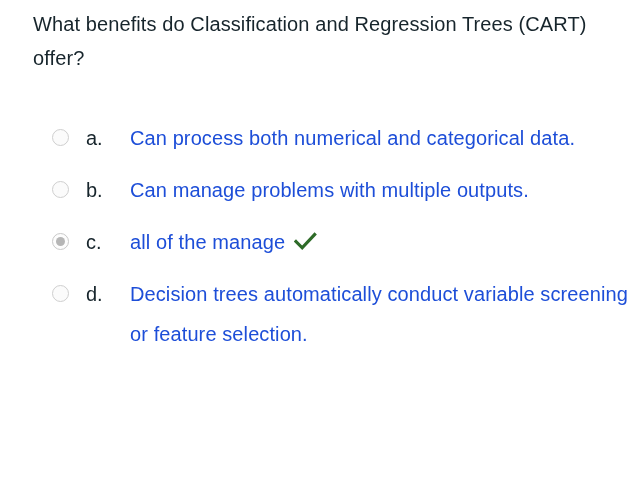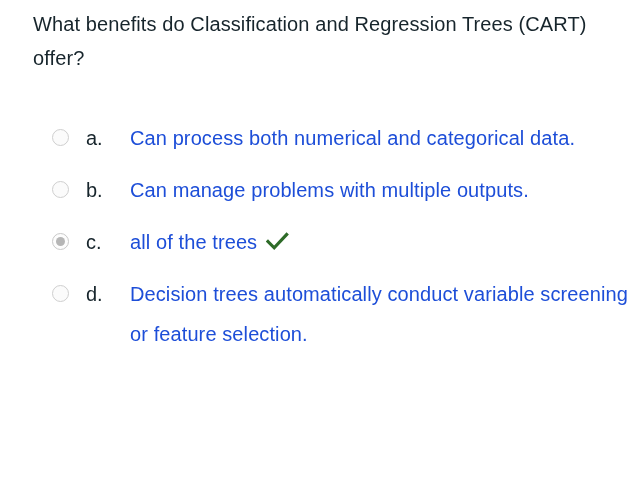--- a/index.html
+++ b/index.html
@@ -128,21 +128,21 @@
 
     <li class="answer-row">
       <span class="radio"></span>
       <span class="answer-letter">b.</span>
       <span class="answer-text">Can manage problems with multiple outputs.</span>
     </li>
 
     <li class="answer-row">
       <span class="radio checked"></span>
       <span class="answer-letter">c.</span>
-      <span class="answer-text"><span>all of the trees</span><span class="check-icon"><svg width="23" height="19" viewBox="0 0 23 19" xmlns="http://www.w3.org/2000/svg">
+      <span class="answer-text"><span>all of the manage</span><span class="check-icon"><svg width="23" height="19" viewBox="0 0 23 19" xmlns="http://www.w3.org/2000/svg">
               <path d="M2 9.6 L8.2 15.8 L20.6 2.6" fill="none" stroke="#2e6b28" stroke-width="3.2" stroke-linecap="square" stroke-linejoin="miter"></path>
             </svg></span></span>
     </li>
 
     <li class="answer-row">
       <span class="radio"></span>
       <span class="answer-letter">d.</span>
       <span class="answer-text">Decision trees automatically conduct variable screening or feature selection.</span>
     </li>
 

